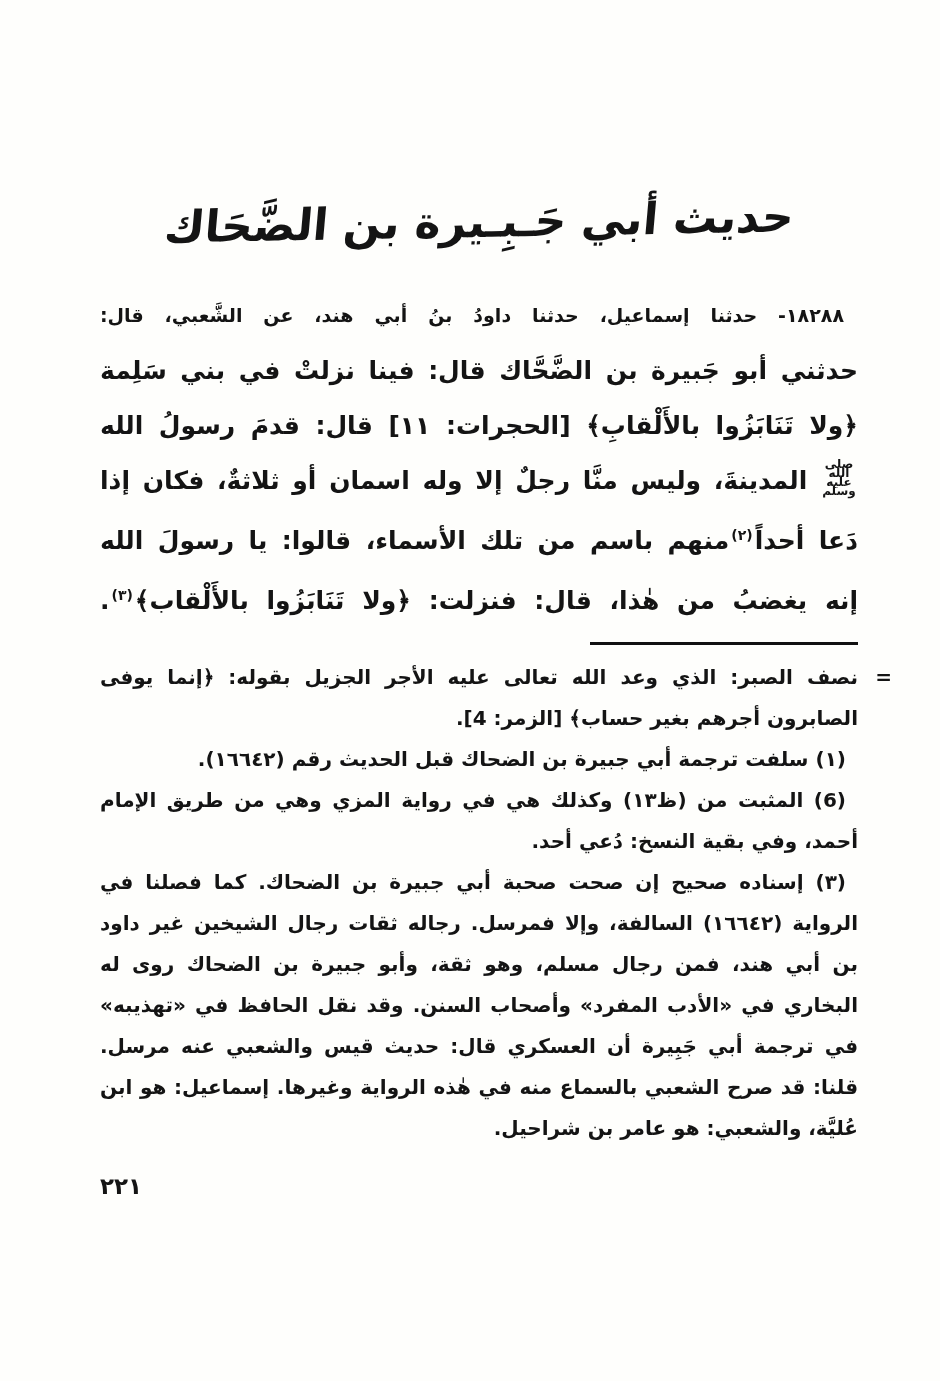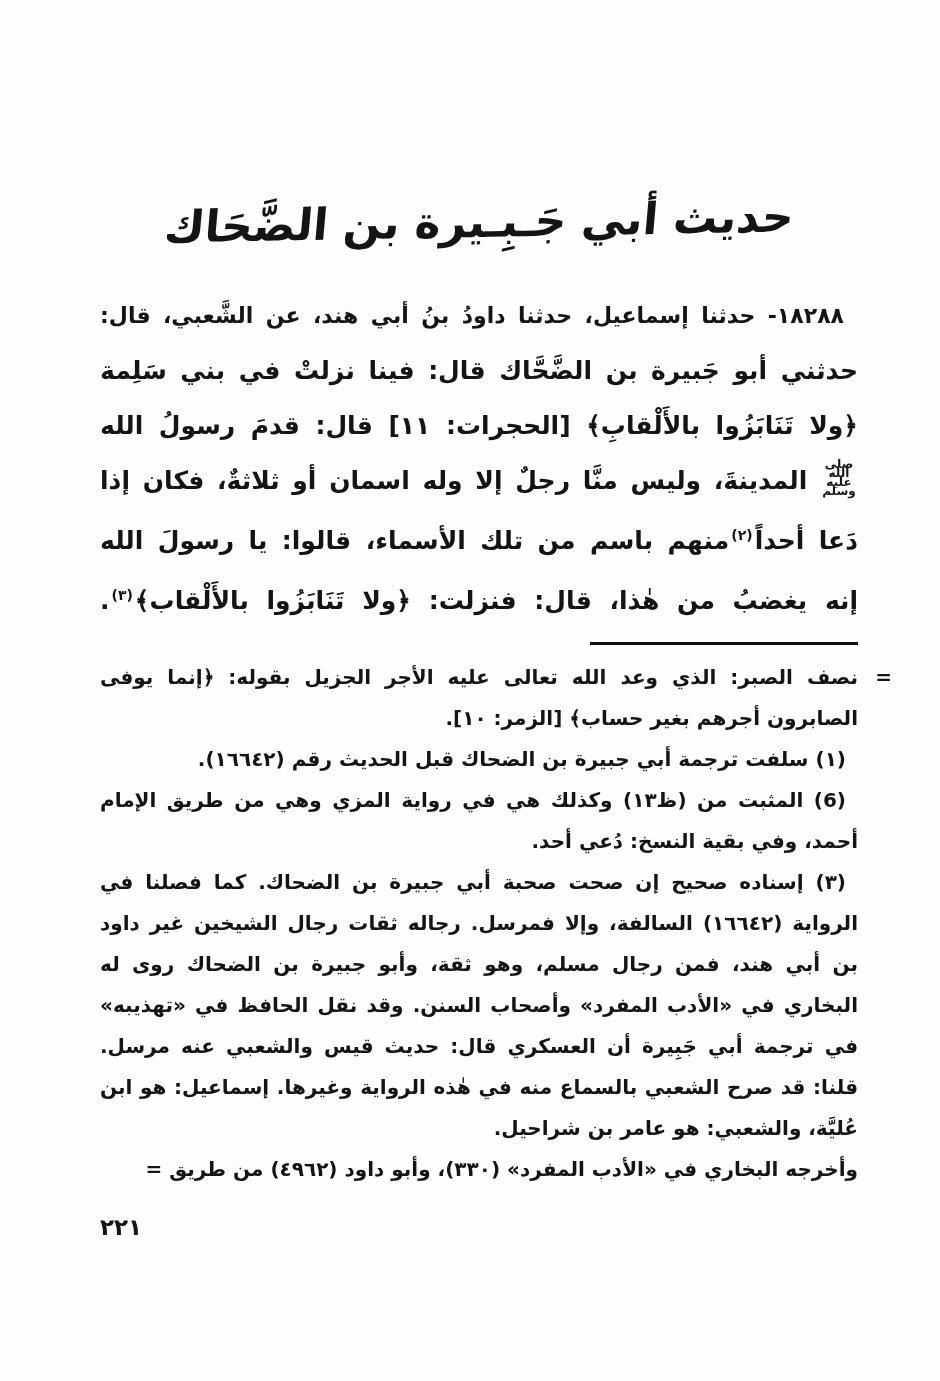--- a/index.html
+++ b/index.html
@@ -30,21 +30,21 @@
   
   .main-block{margin-top:16px;}
   .main-line{
     direction:rtl;
     white-space:nowrap;
     line-height:55px;
     text-align:justify;
     text-align-last:justify;
     font-weight:700;
   }
-  .isnad{font-size:22px;}
+  .isnad{font-size:19px;}
   .isnad .indent{display:inline-block;width:14px;}
   .matn{font-size:25px;}
   .sup{
     font-size:14px;
     vertical-align:9px;
     margin:0 2px;
     font-weight:700;
   }
   .salla{
     display:inline-block;
@@ -107,24 +107,23 @@
       <div class="main-line matn"><span>دَعا أحداً</span><span class="sup">(٢)</span><span>منهم باسم من تلك الأسماء، قالوا: يا رسولَ الله</span></div>
 
       <div class="main-line matn"><span>إنه يغضبُ من هٰذا، قال: فنزلت: ﴿ولا تَنَابَزُوا بالأَلْقاب﴾</span><span class="sup">(٣)</span><span>.</span></div>
     </div>
 
     <div class="fn-rule"></div>
 
     <div class="footnotes">
       <div class="fn fn-cont">
         <span class="eq-marker">=</span>
-        <span>نصف الصبر: الذي وعد الله تعالى عليه الأجر الجزيل بقوله: ﴿إنما يوفى الصابرون أجرهم بغير حساب﴾ [الزمر: ١٠].</span>
+        <span>نصف الصبر: الذي وعد الله تعالى عليه الأجر الجزيل بقوله: ﴿إنما يوفى الصابرون أجرهم بغير حساب﴾ [الزمر: 4].</span>
       </div>
       <div class="fn indent-sm">(١) سلفت ترجمة أبي جبيرة بن الضحاك قبل الحديث رقم (١٦٦٤٢).</div>
       <div class="fn indent-sm">(6) المثبت من (ظ١٣) وكذلك هي في رواية المزي وهي من طريق الإمام أحمد، وفي بقية النسخ: دُعي أحد.</div>
       <div class="fn indent-sm">(٣) إسناده صحيح إن صحت صحبة أبي جبيرة بن الضحاك. كما فصلنا في الرواية (١٦٦٤٢) السالفة، وإلا فمرسل. رجاله ثقات رجال الشيخين غير داود بن أبي هند، فمن رجال مسلم، وهو ثقة، وأبو جبيرة بن الضحاك روى له البخاري في «الأدب المفرد» وأصحاب السنن. وقد نقل الحافظ في «تهذيبه» في ترجمة أبي جَبِيرة أن العسكري قال: حديث قيس والشعبي عنه مرسل. قلنا: قد صرح الشعبي بالسماع منه في هٰذه الرواية وغيرها. إسماعيل: هو ابن عُليَّة، والشعبي: هو عامر بن شراحيل.</div>
-      <div class="fn">وأخرجه البخاري في «الأدب المفرد» (٣٣٠)، وأبو داود (٤٩٦٢) من طريق =</div>
     </div>
 
     <div class="page-number">٢٢١</div>
 
   </div>
 </div>
 
 </body></html>

